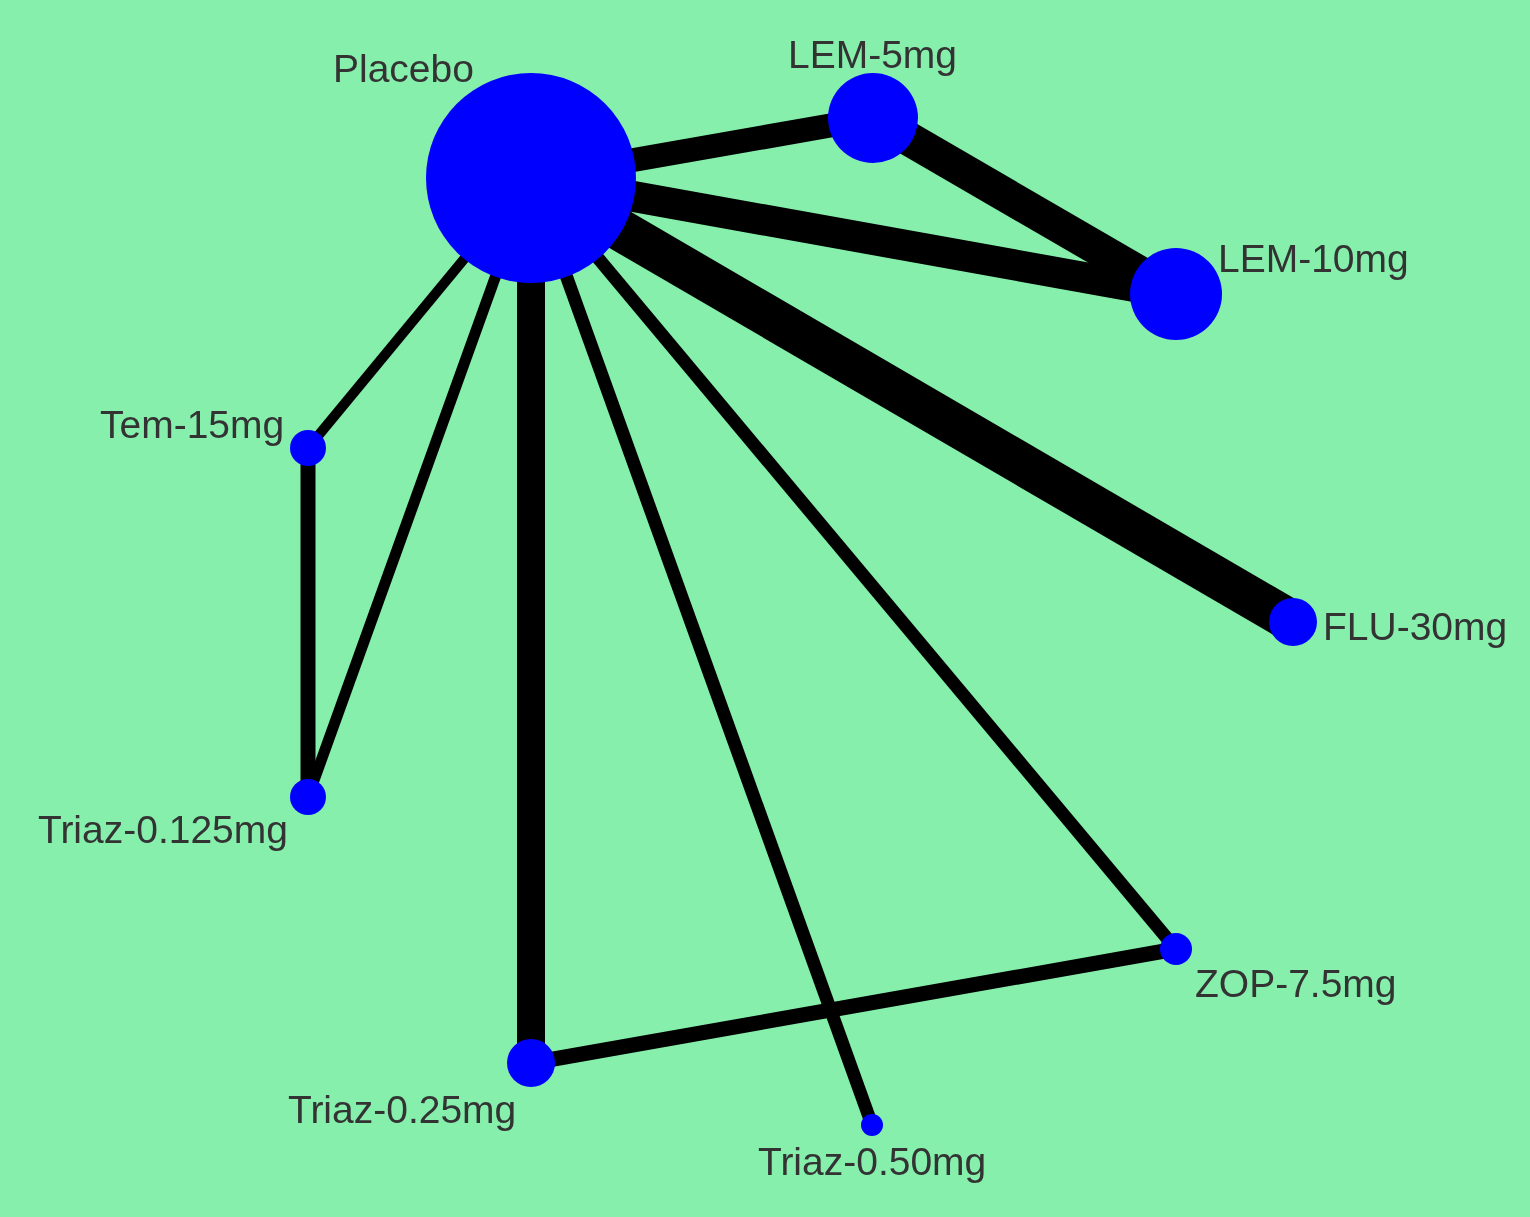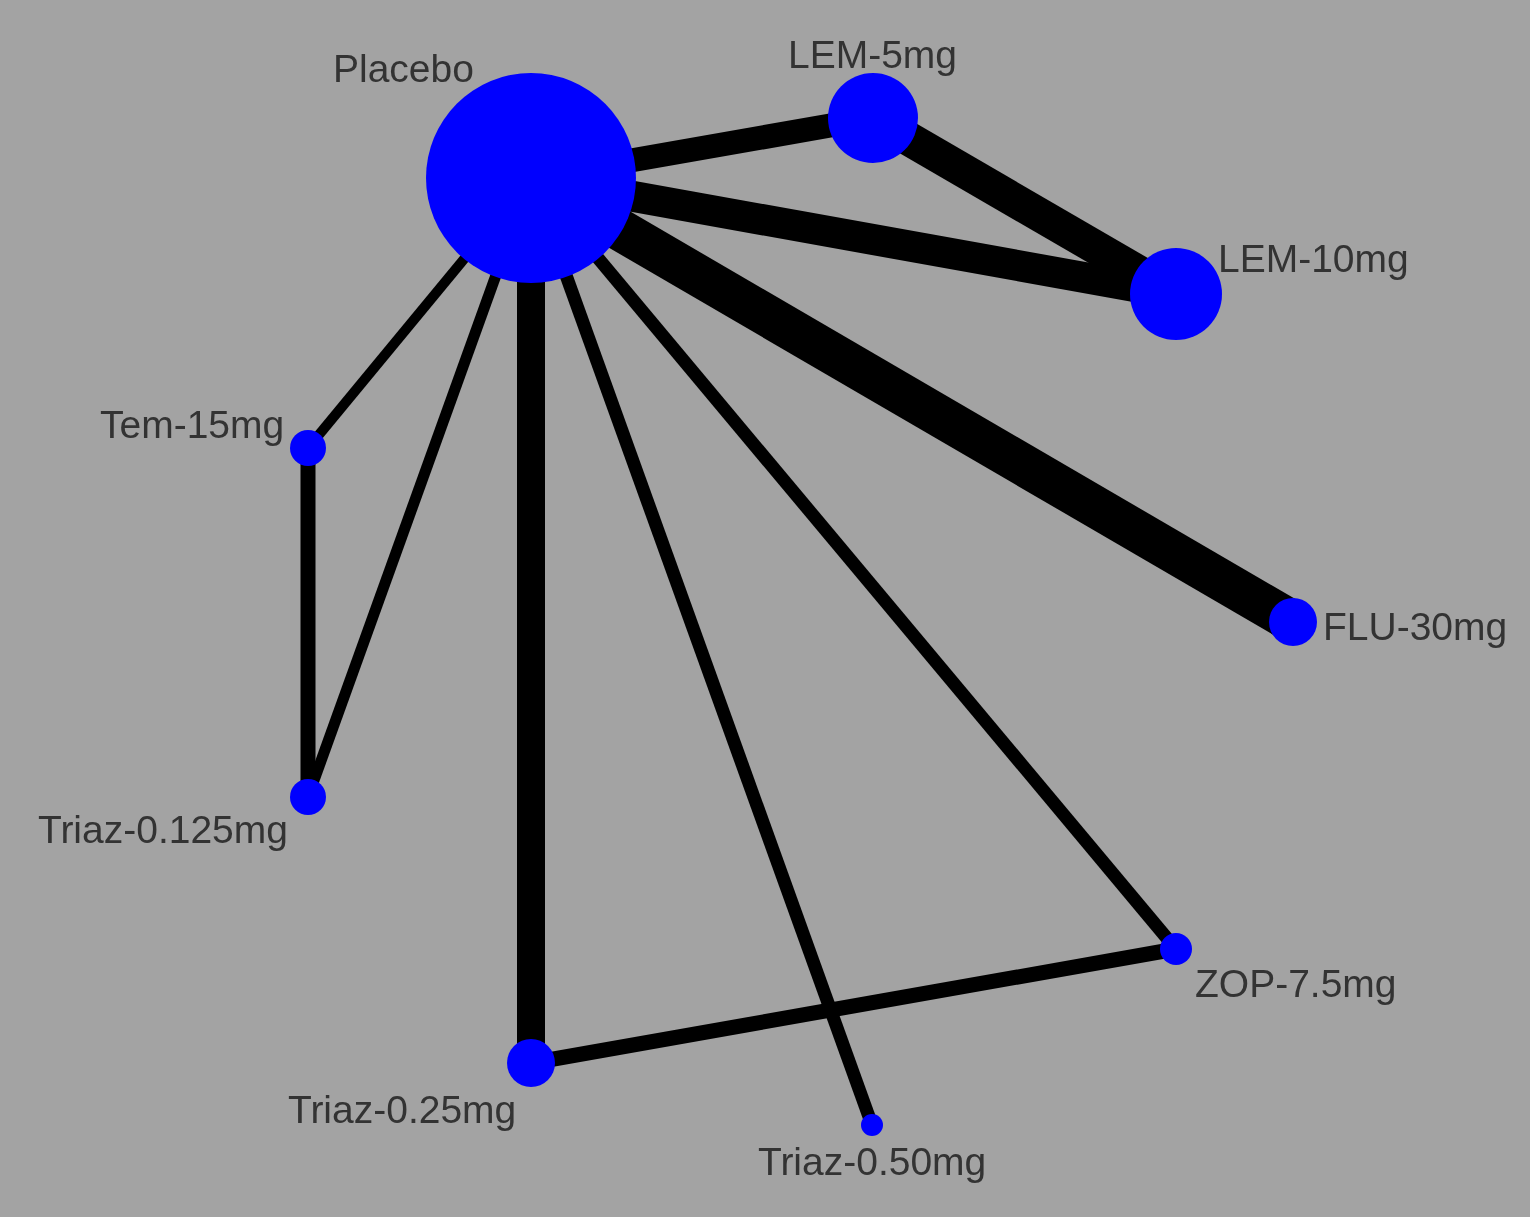--- a/index.html
+++ b/index.html
@@ -4,21 +4,21 @@
 <style>
   html, body {
     margin: 0;
     padding: 0;
     background: #ffffff;
   }
   .figure-wrap {
     position: relative;
     width: 1530px;
     height: 1217px;
-    background: #a3a3a3;
+    background: #86efac;
     overflow: hidden;
   }
   svg {
     display: block;
     width: 1530px;
     height: 1217px;
   }
   text.node-label {
     font-family: "Liberation Sans", "DejaVu Sans", sans-serif;
     font-size: 39px;

